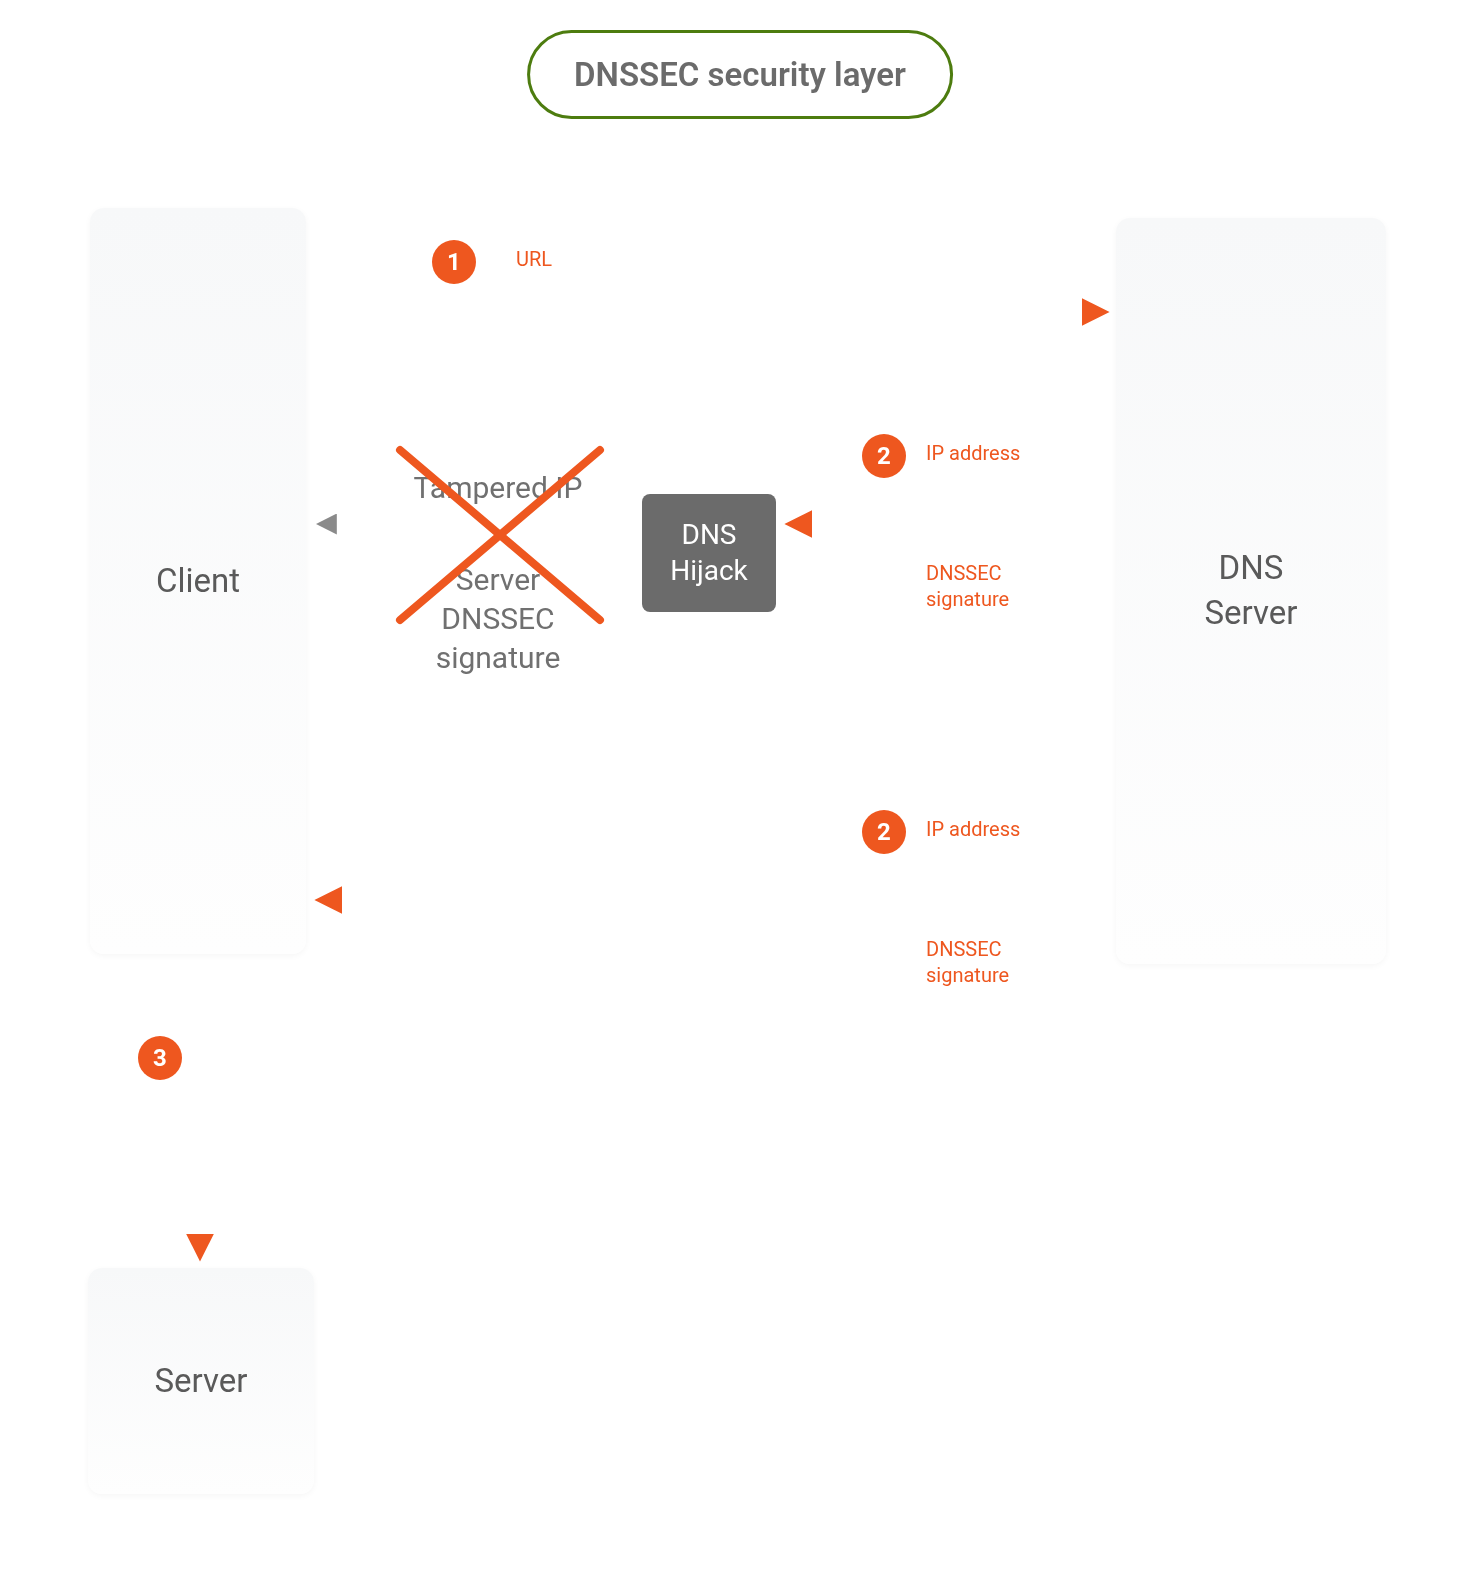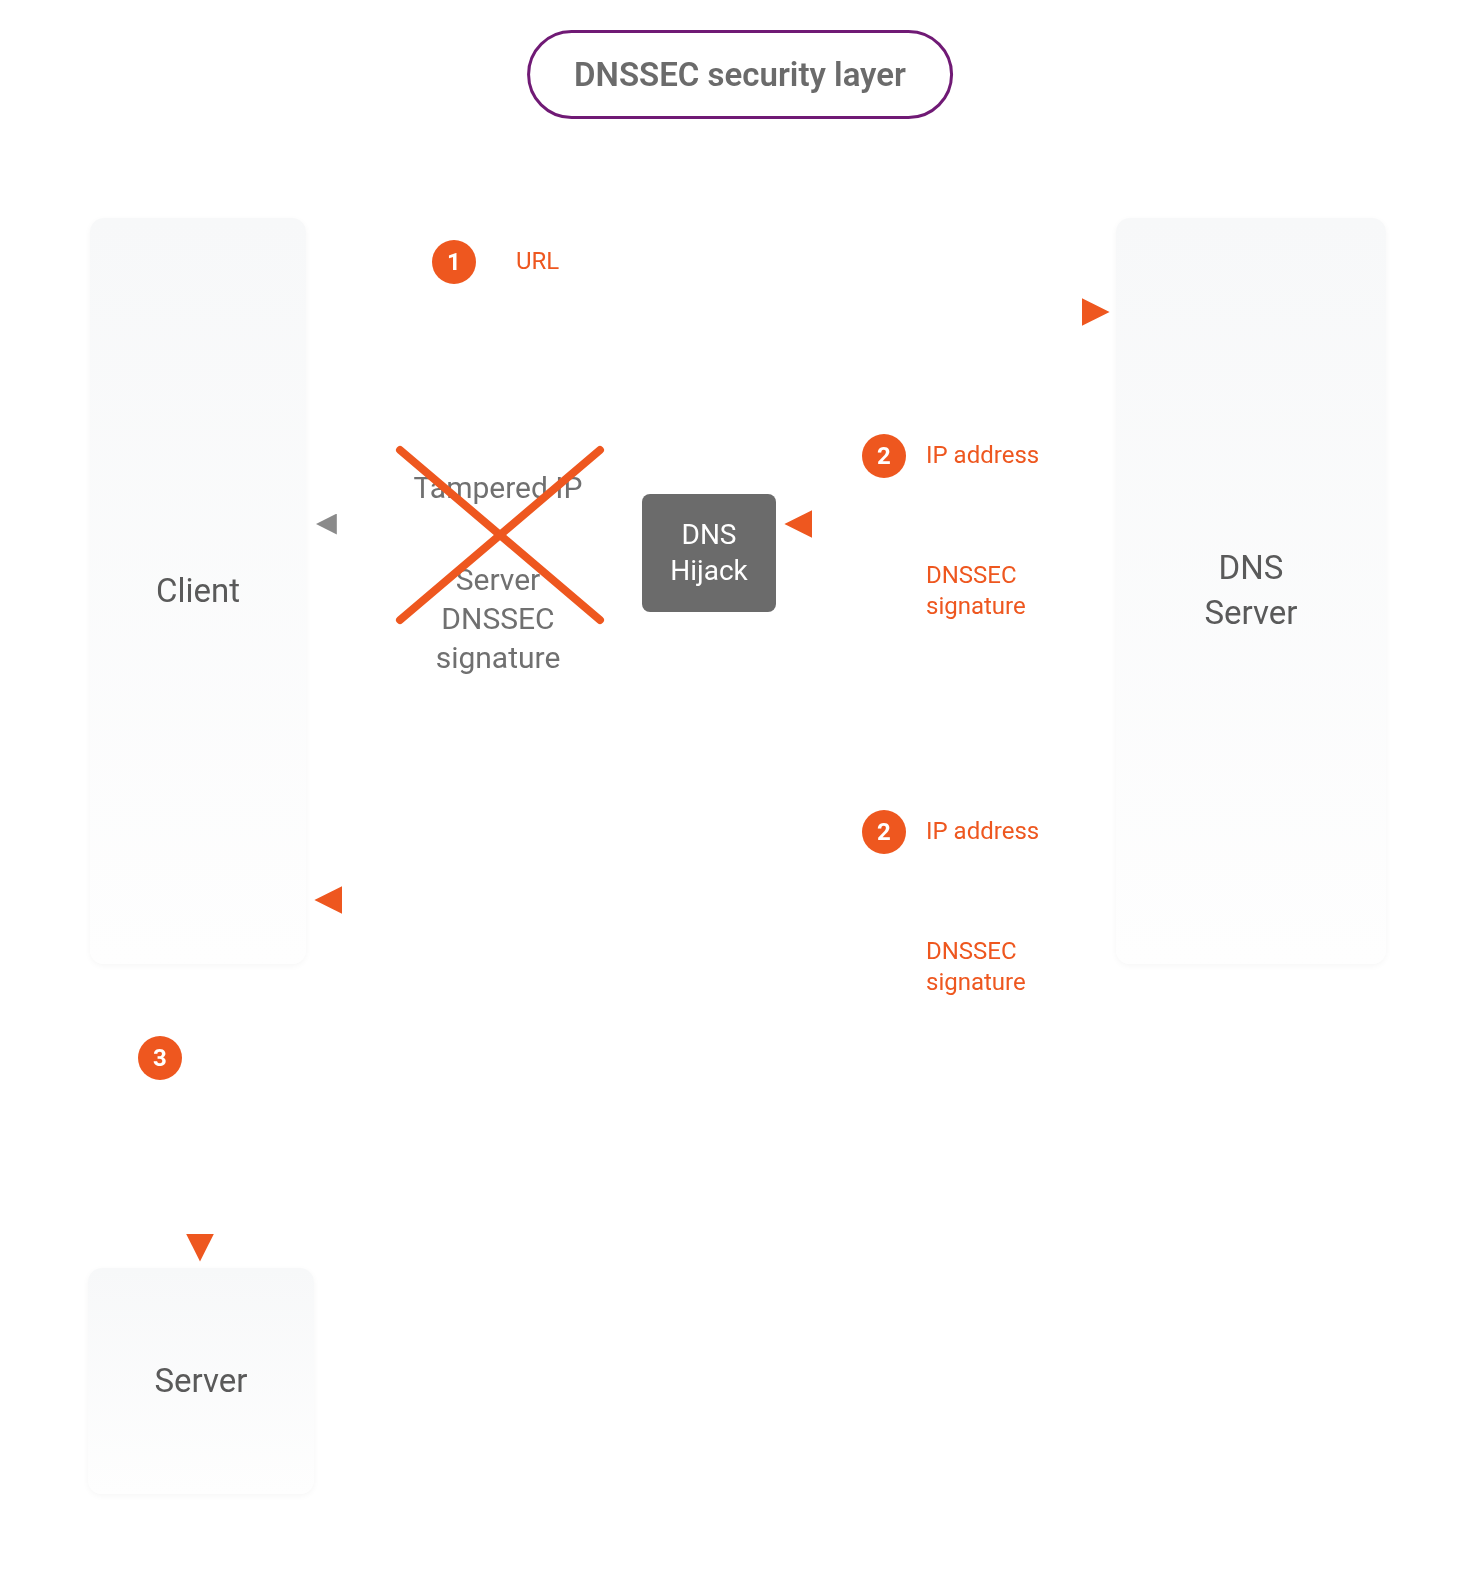--- a/index.html
+++ b/index.html
@@ -3,21 +3,21 @@
 <meta charset="utf-8">
 <style>
   * { box-sizing: border-box; margin: 0; padding: 0; }
   html, body { width: 1480px; height: 1578px; background: #ffffff; font-family: -apple-system, "Segoe UI", Roboto, Arial, sans-serif; color: #5a5a5a; }
   .canvas { position: relative; width: 1480px; height: 1578px; }
 
   .title-pill {
     position: absolute;
     left: 50%; transform: translateX(-50%);
     top: 30px;
-    border: 3px solid #701a75;
+    border: 3px solid #4d7c0f;
     border-radius: 999px;
     padding: 22px 44px;
     font-size: 33px;
     font-weight: 600;
     color: #6b6b6b;
     background: #ffffff;
   }
 
   .node-box {
     position: absolute;
@@ -57,21 +57,21 @@
     display: flex;
     align-items: center;
     justify-content: center;
     font-size: 24px;
     font-weight: 700;
   }
 
   .label-orange {
     position: absolute;
     color: #ee571f;
-    font-size: 24px;
+    font-size: 20px;
     line-height: 1.3;
     white-space: pre-line;
   }
   .label-grey {
     position: absolute;
     color: #707070;
     font-size: 30px;
     line-height: 1.3;
     white-space: pre-line;
     text-align: center;
@@ -79,21 +79,21 @@
 
   svg.overlay { position: absolute; left: 0; top: 0; width: 1480px; height: 1578px; pointer-events: none; }
 </style>
 </head>
 <body>
 
 <div class="canvas">
 
   <div class="title-pill">DNSSEC security layer</div>
 
-  <div class="node-box" style="left:90px; top:218px; width:216px; height:746px;">
+  <div class="node-box" style="left:90px; top:208px; width:216px; height:746px;">
     <span>Client</span>
   </div>
 
   <div class="node-box" style="left:1116px; top:218px; width:270px; height:746px;">
     <span>DNS
 Server</span>
   </div>
 
   <div class="hijack-box" style="left:642px; top:494px; width:134px; height:118px;">
     <span>DNS

